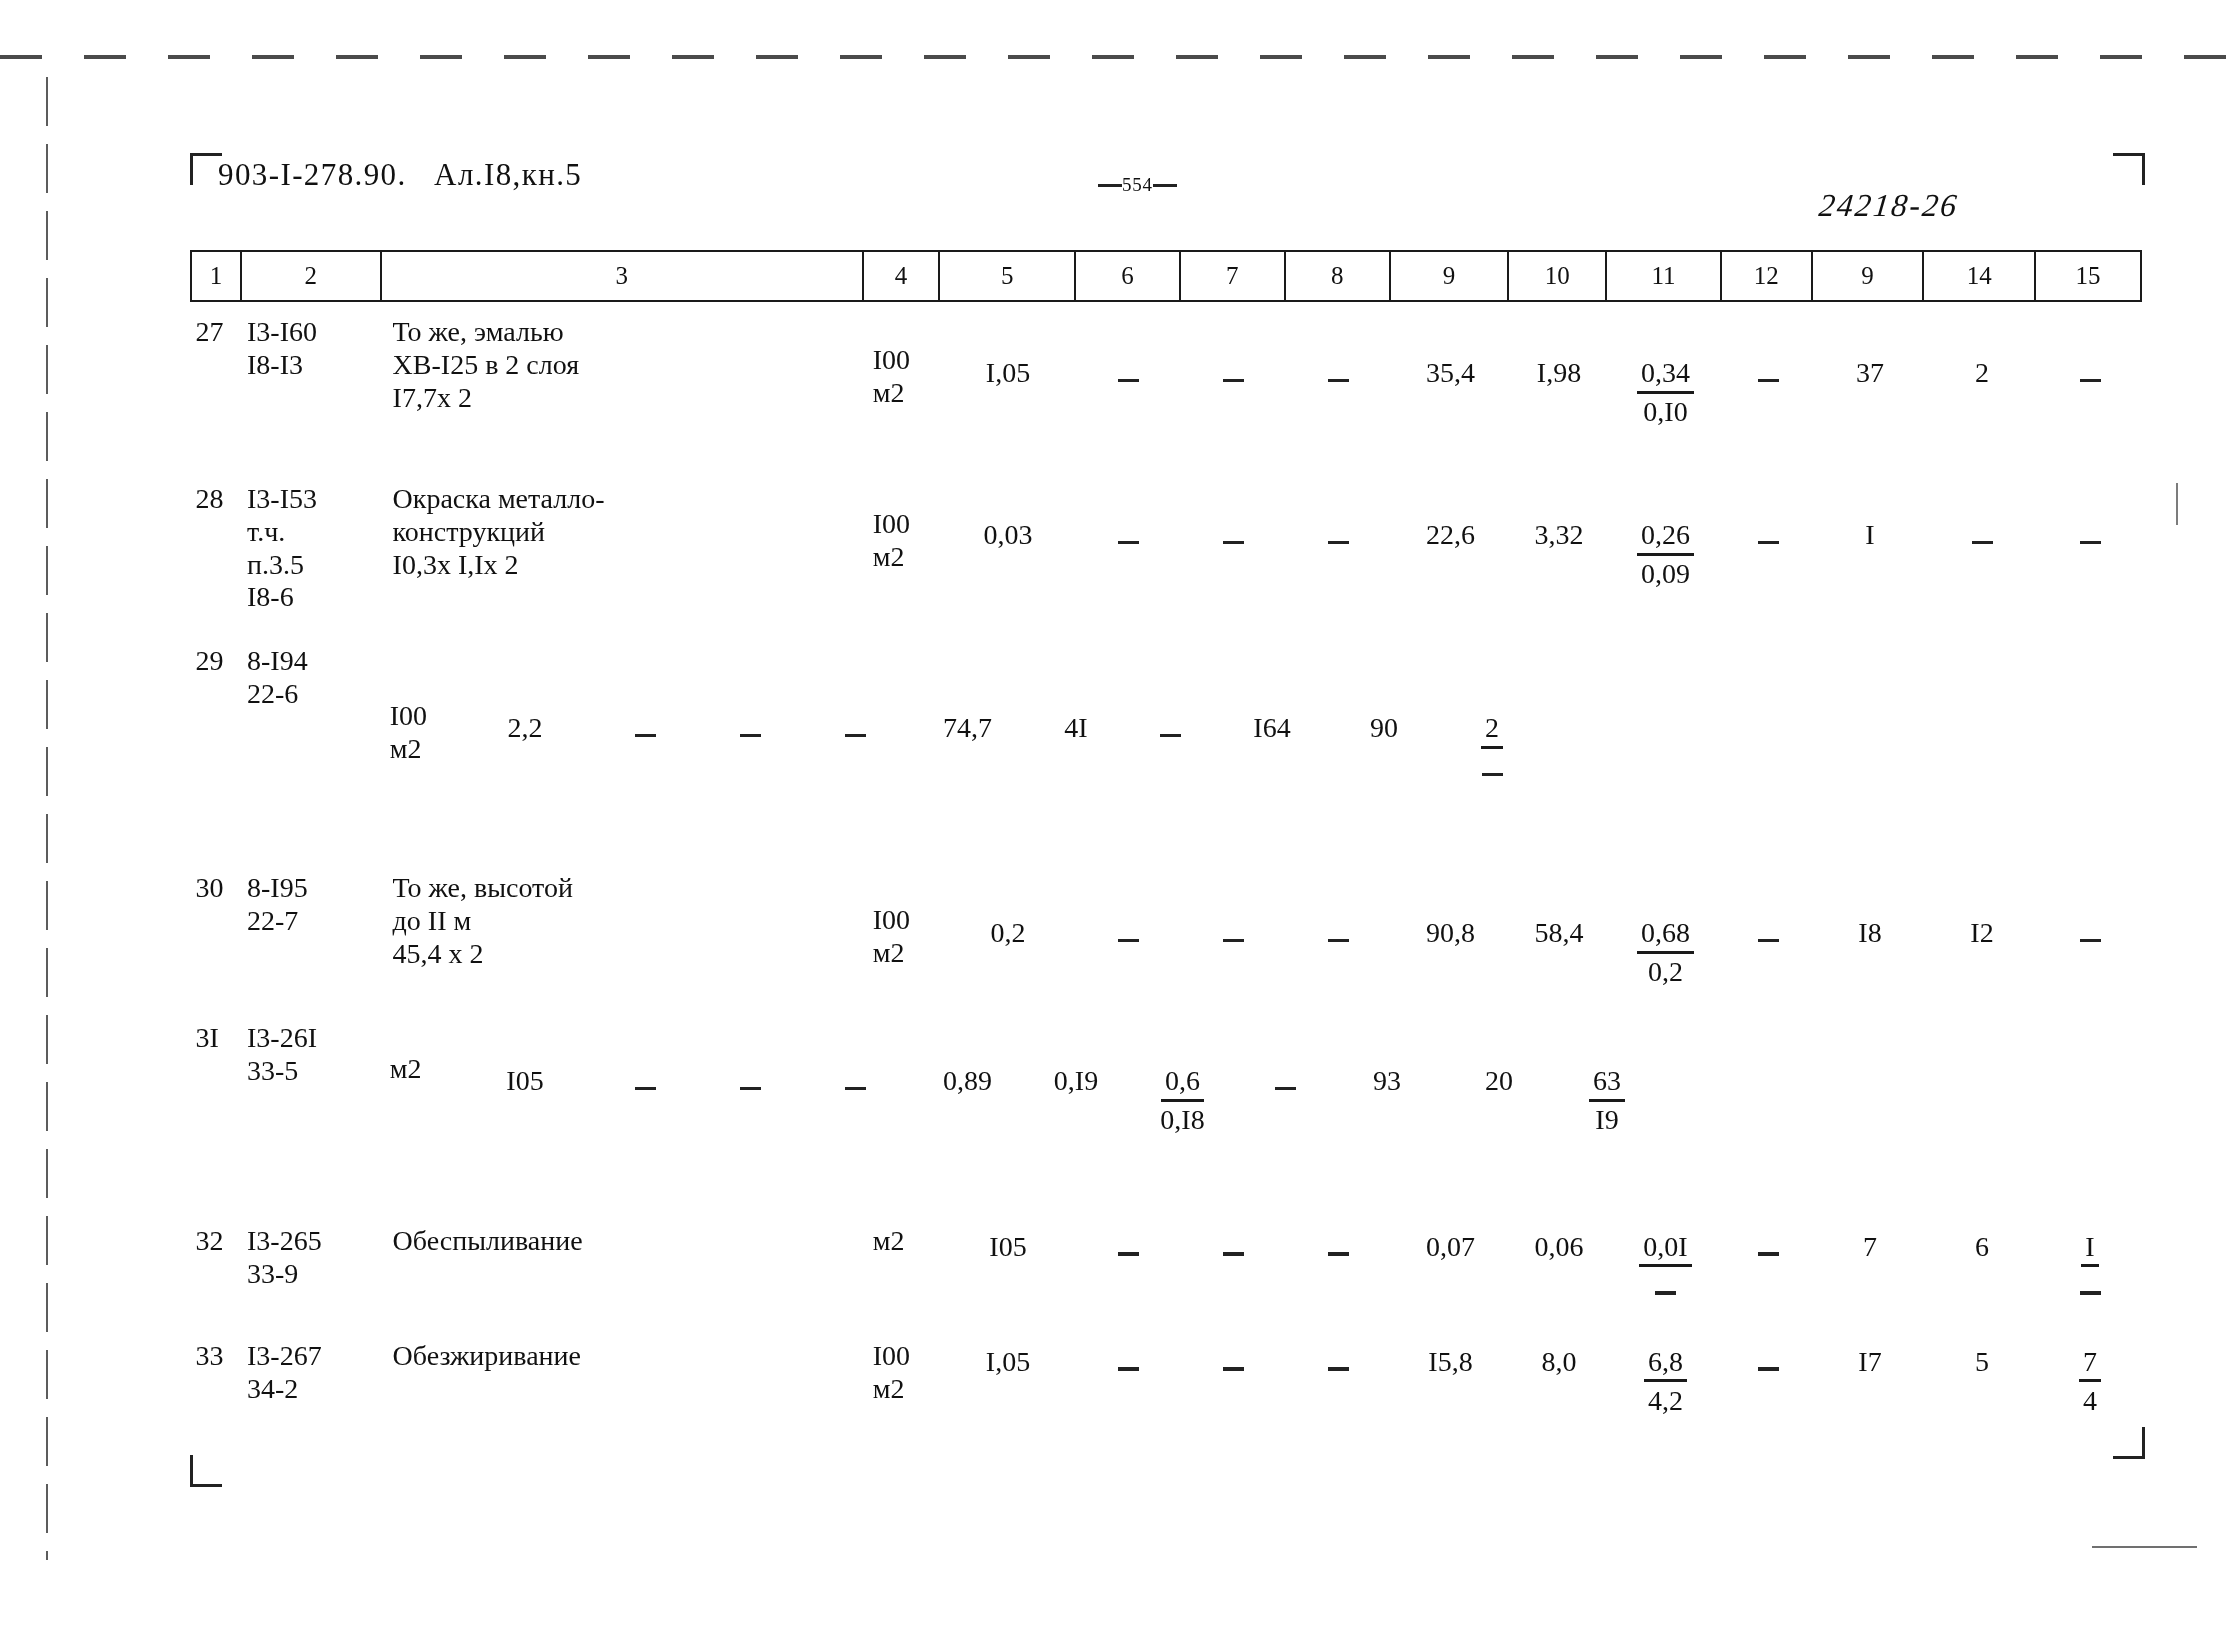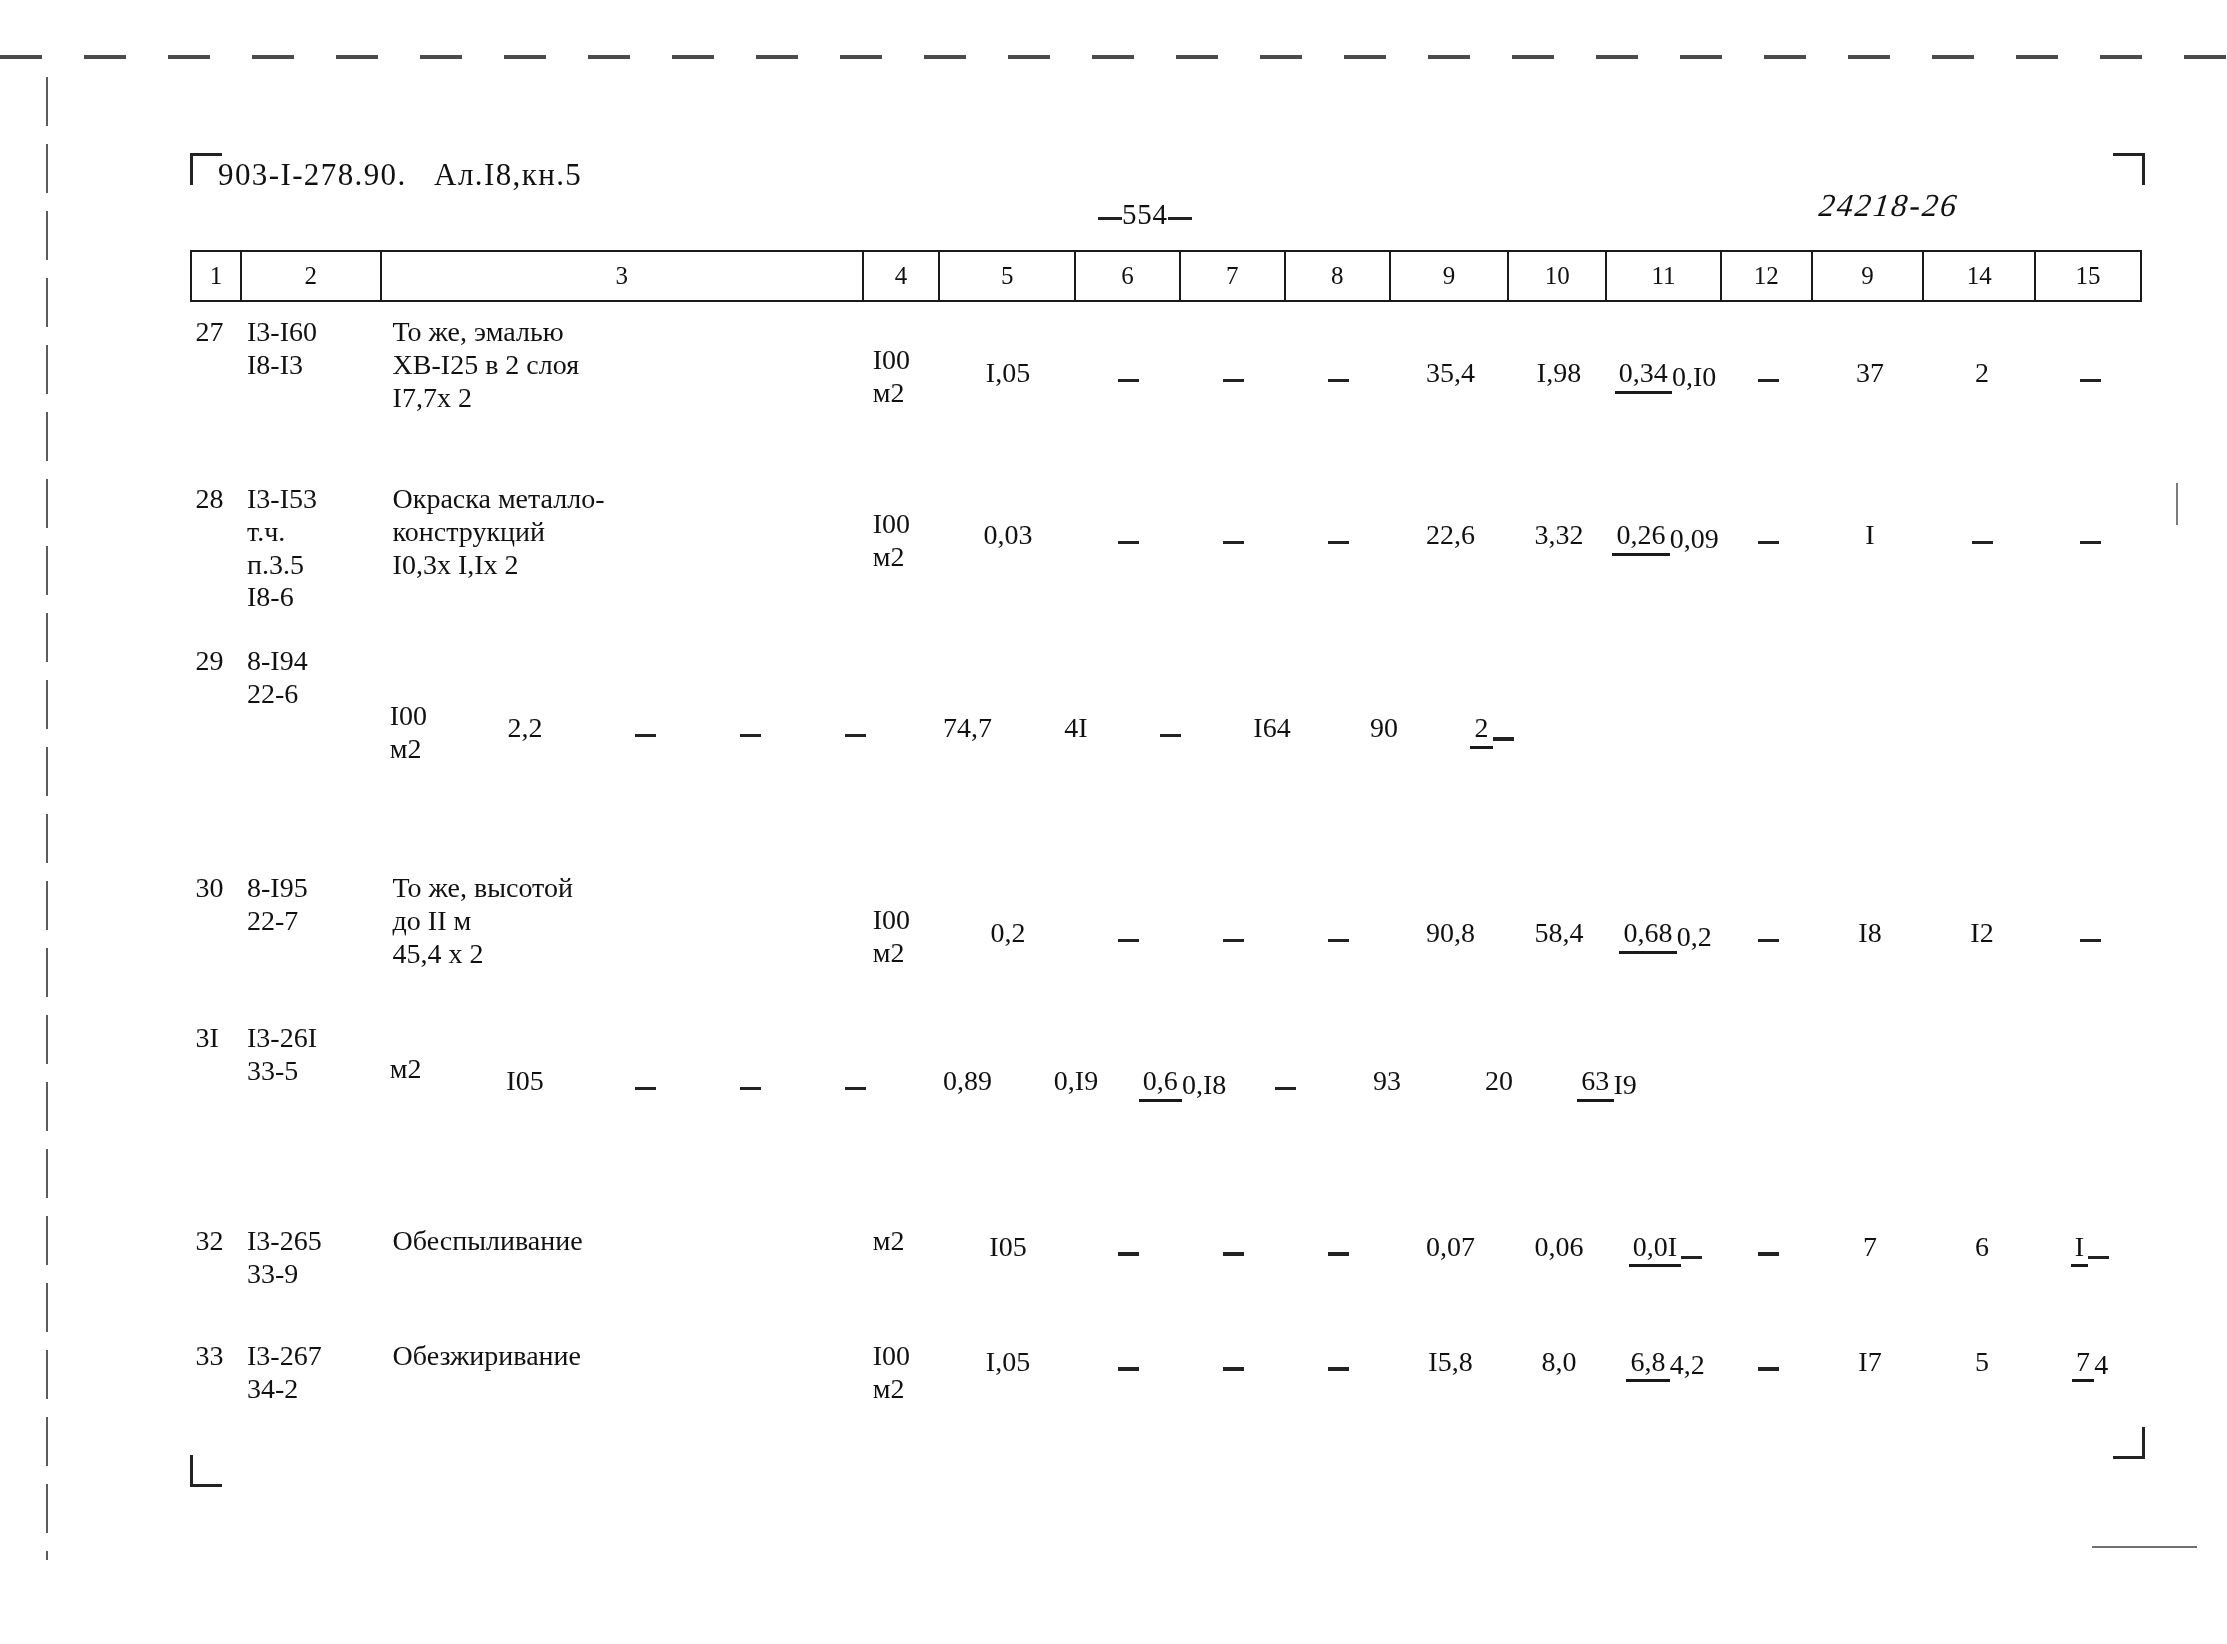--- a/index.html
+++ b/index.html
@@ -30,21 +30,21 @@
   .c-tr i:nth-child(2){right:0;top:0;width:2.8px;height:32px;}
   .c-bl{top:1455px;left:190px;}
   .c-bl i:nth-child(1){left:0;bottom:0;width:32px;height:2.8px;}
   .c-bl i:nth-child(2){left:0;bottom:0;width:2.8px;height:32px;}
   .c-br{top:1427px;left:2113px;}
   .c-br i:nth-child(1){right:0;bottom:0;width:32px;height:2.8px;}
   .c-br i:nth-child(2){right:0;bottom:0;width:2.8px;height:32px;}
 
   
   .doc-code{position:absolute;top:157px;left:218px;font-size:31px;letter-spacing:1.4px;white-space:pre;}
-  .page-no{position:absolute;top:198px;left:1098px;font-size:29px;letter-spacing:0.7px;}
+  .page-no{position:absolute;top:174px;left:1098px;font-size:19px;letter-spacing:0.7px;}
   .page-no .dash{display:inline-block;width:24px;height:2.8px;background:#222;vertical-align:4.2px;}
   .archive-no{position:absolute;top:187px;left:1819px;font-size:32px;
     font-family:"Liberation Serif", serif;font-style:italic;letter-spacing:2.1px;
     transform:skewX(-6deg);}
 
   
   .colband{position:absolute;top:250px;left:190px;width:1952px;height:52px;
     border:2.8px solid #1a1a1a;box-sizing:border-box;display:flex;}
   .colband .cell{border-right:2.8px solid #1a1a1a;display:flex;align-items:center;
     justify-content:center;font-size:25px;box-sizing:border-box;}
@@ -53,21 +53,21 @@
   
   .table{position:absolute;top:316px;left:190px;width:1952px;}
   .row{display:flex;align-items:flex-start;}
   .cell{box-sizing:border-box;font-size:28px;line-height:1.17;}
   .c-num{text-align:left;padding-left:5.6px;}
   .c-code{text-align:left;padding-left:7px;white-space:pre-line;}
   .c-desc{text-align:left;padding-left:12.6px;white-space:pre-line;}
   .c-unit{text-align:left;padding-left:9.8px;white-space:pre-line;}
   .c-val{text-align:center;}
   .dash-g{display:inline-block;width:21px;height:3.5px;background:#222;}
-  .frac{display:inline-flex;flex-direction:row;align-items:center;line-height:1.15;}
+  .frac{display:inline-flex;flex-direction:column;align-items:center;line-height:1.15;}
   .frac .top{border-bottom:3.5px solid #1a1a1a;padding:0 4.2px 1.4px 4.2px;}
   .frac .bot{padding-top:2.8px;}
 </style>
 </head>
 <body>
 
 <div class="scan-top-dashes"></div>
 <div class="scan-left-edge"></div>
 <div class="scan-right-tick"></div>
 <div class="scan-bottom-tick"></div>

